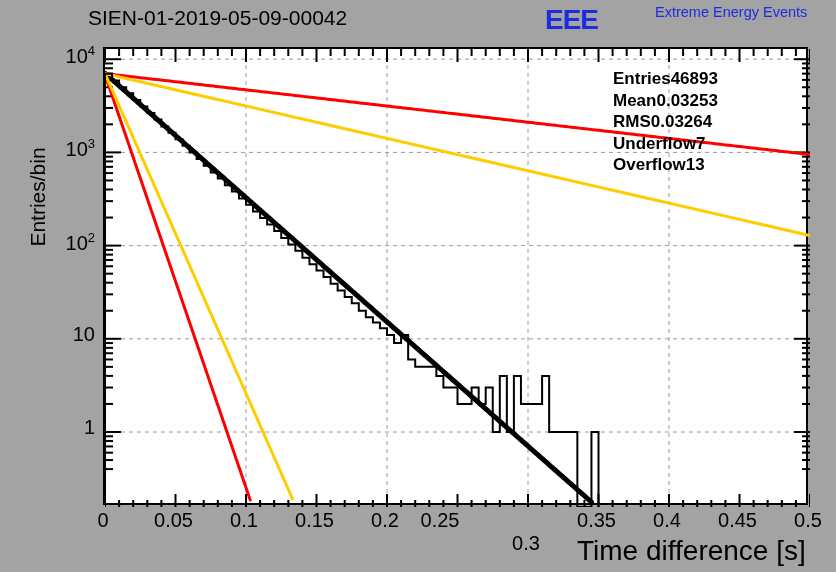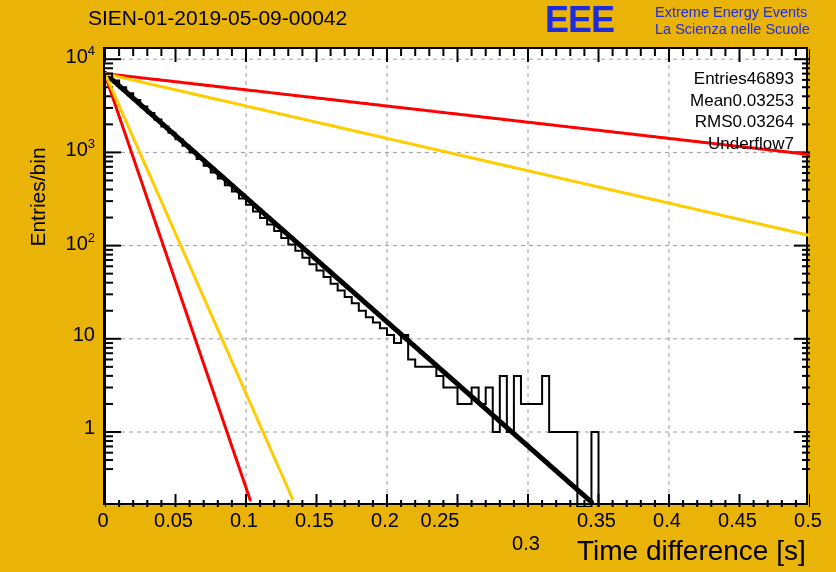--- a/index.html
+++ b/index.html
@@ -4,21 +4,21 @@
 <style>
   html, body {
     margin: 0;
     padding: 0;
     background: #ffffff;
   }
   #root-canvas {
     position: relative;
     width: 836px;
     height: 572px;
-    background: #eab308;
+    background: #a3a3a3;
     font-family: "Liberation Sans", sans-serif;
     overflow: hidden;
   }
   
   #plot-title {
     position: absolute;
     left: 88px;
     top: 6px;
     font-size: 21px;
     color: #000000;
@@ -30,21 +30,21 @@
     position: absolute;
     left: 545px;
     top: 2px;
     width: 290px;
     height: 40px;
   }
   #eee-logo-mark {
     position: absolute;
     left: 0px;
     top: 1px;
-    font-size: 36px;
+    font-size: 28px;
     font-weight: bold;
     color: #1e2ce0;
     letter-spacing: -1px;
     line-height: 34px;
     font-family: "Liberation Sans", sans-serif;
   }
   #eee-logo-text {
     position: absolute;
     left: 110px;
     top: 2px;
@@ -124,38 +124,38 @@
   }
   #stats-title {
     text-align: center;
     border-bottom: 2px solid #000;
     padding-bottom: 1px;
     margin-bottom: 1px;
     line-height: 20px;
   }
   .stats-row {
     display: flex;
-    justify-content: flex-end;
+    justify-content: flex-start;
     line-height: 21.5px;
+    font-weight: bold;
   }
   .stats-row .k { text-align: left; }
   .stats-row .v { text-align: right; }
 </style>
 </head>
 <body>
 
 <div id="root-canvas">
 
   <div id="plot-title">SIEN-01-2019-05-09-00042</div>
 
   <div id="eee-logo">
     <div id="eee-logo-mark">EEE</div>
     <div id="eee-logo-text">
       <div>Extreme Energy Events</div>
-      <div>La Scienza nelle Scuole</div>
     </div>
   </div>
 
   <div id="y-axis-title">Entries/bin</div>
   <div id="x-axis-title">Time difference [s]</div>
 
   <div id="plot-frame">
     <svg id="plot-svg" width="705" height="458" viewBox="0 0 705 458" style="clip-path: inset(0px);">
         <g>
           <line x1="141" x2="141" y1="0" y2="458" stroke="#9a9a9a" stroke-width="1" stroke-dasharray="4,4"></line>
@@ -397,16 +397,20 @@
           <span class="v">0.03253</span>
         </div>
         <div class="stats-row">
           <span class="k">RMS</span>
           <span class="v">0.03264</span>
         </div>
         <div class="stats-row">
           <span class="k">Underflow</span>
           <span class="v">7</span>
         </div>
+        <div class="stats-row">
+          <span class="k">Overflow</span>
+          <span class="v">13</span>
+        </div>
       </div>
   </div>
 
 </div>
 
 </body></html>

